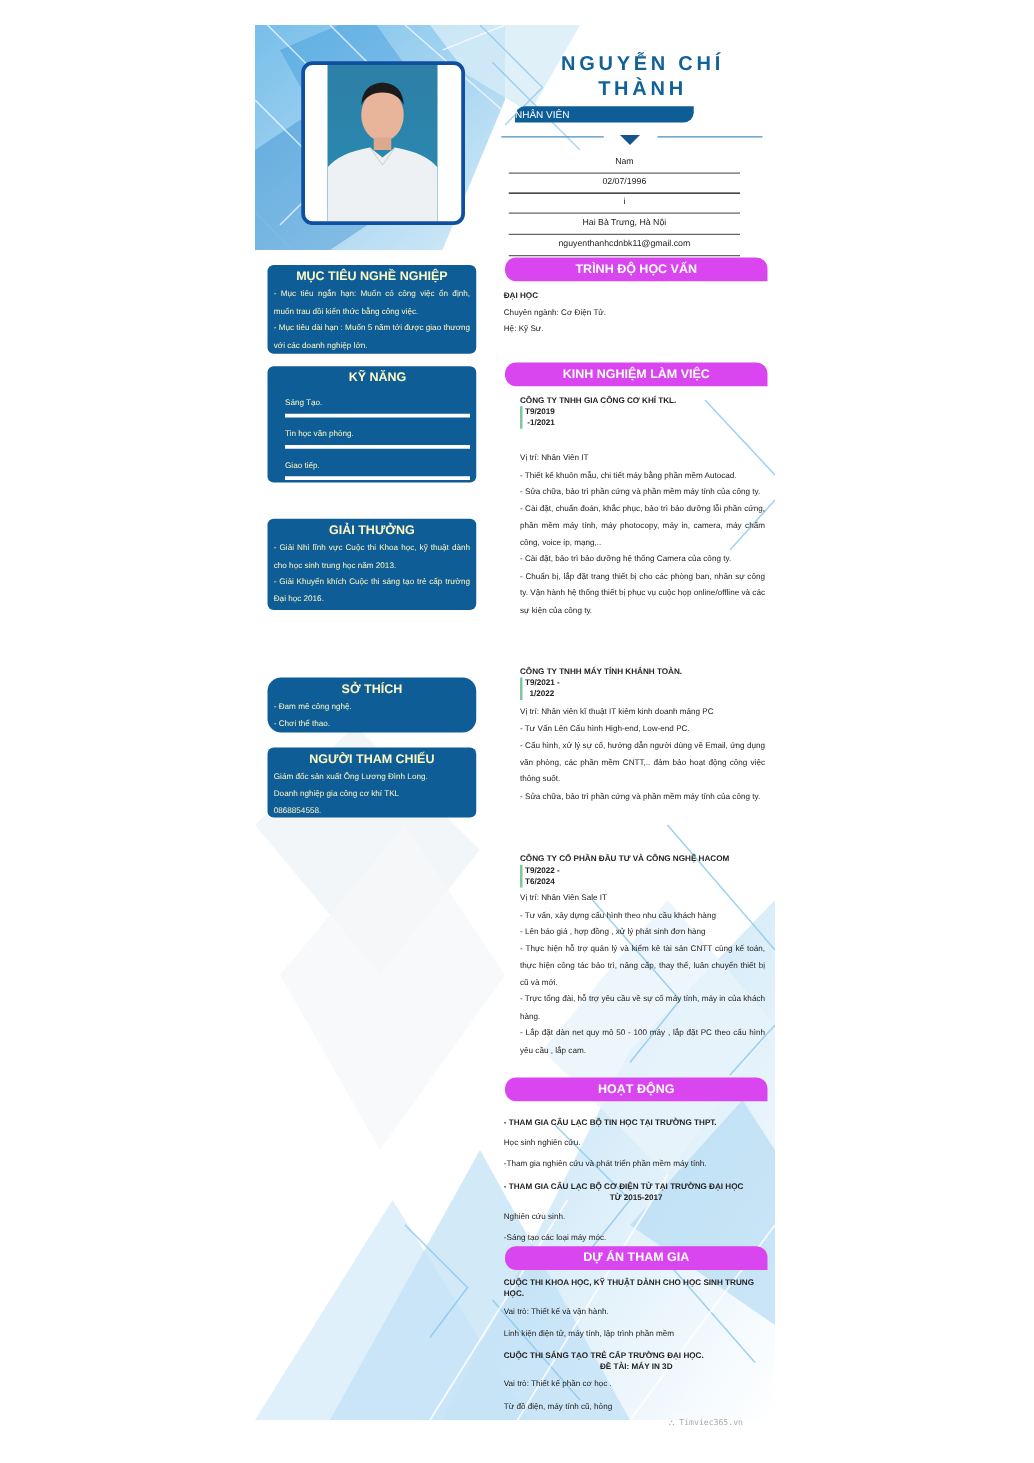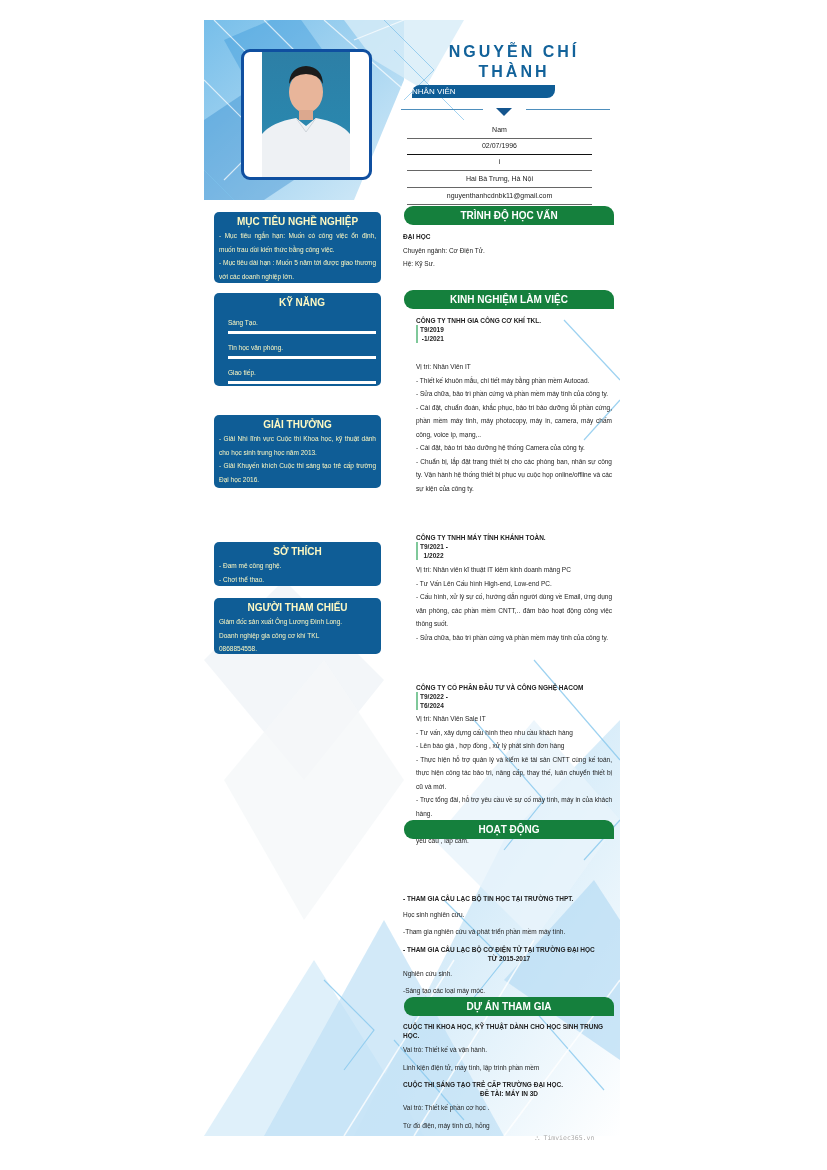--- a/index.html
+++ b/index.html
@@ -49,21 +49,21 @@
     position: absolute; left: 10px; width: 167px; background: #0f5d96; border-radius: 5px;
     color: #fef9c3; padding: 3px 5px 4px 5px;
   }
   .lbox h3 { font-size: 10px; text-align: center; font-weight: bold; line-height: 13px; margin-bottom: 1px; }
   .lbox p { font-size: 6.5px; line-height: 13.5px; text-align: justify; }
   .skill-label { font-size: 6.5px; line-height: 10px; margin-top: 9px; }
   .skill-bar { height: 3px; background: #fff; margin-top: 3px; }
 
   
   .rhead {
-    position: absolute; left: 200px; width: 210px; height: 19px; background: #15803d;
+    position: absolute; left: 200px; width: 210px; height: 19px; background: #d946ef;
     border-radius: 9px 9px 0 0; color: #fff; font-weight: bold; font-size: 10px;
     text-align: center; line-height: 19px;
   }
   .rhead.rnd { border-radius: 9px 9px 0 9px; }
 
   .rtext { position: absolute; left: 199px; width: 212px; font-size: 6.5px; color: #222; line-height: 13.5px; }
   .rtext .b { font-weight: bold; }
   .rtext p { text-align: justify; }
   .company { font-weight: bold; font-size: 6.5px; line-height: 9px; }
   .period {
@@ -178,21 +178,21 @@
     <div class="skill-bar"></div>
   </div>
 
   <div class="lbox" style="top:383px; height:73px;margin-top:12px;">
     <h3>GIẢI THƯỞNG</h3>
     <p>- Giải Nhì lĩnh vực Cuộc thi Khoa học, kỹ thuật dành cho học sinh trung học năm 2013.</p>
     <p>- Giải Khuyến khích Cuộc thi sáng tạo trẻ cấp trường Đại học 2016.</p>
   </div>
 
 
-  <div class="lbox" style="top:522px; height:44px;">
+  <div class="lbox" style="top:522px; height:44px;border-radius:11px;">
     <h3>SỞ THÍCH</h3>
     <p>- Đam mê công nghệ.</p>
     <p>- Chơi thể thao.</p>
   </div>
 
   <div class="lbox" style="top:578px; height:56px;">
     <h3>NGƯỜI THAM CHIẾU</h3>
     <p>Giám đốc sản xuất Ông Lương Đình Long.</p>
     <p>Doanh nghiệp gia công cơ khí TKL</p>
     <p>0868854558.</p>
@@ -243,21 +243,21 @@
     </div>
     <div style="height:2px;"></div>
     <div>Vị trí: Nhân Viên Sale IT</div>
     <p>- Tư vấn, xây dựng cấu hình theo nhu cầu  khách hàng</p>
     <p>- Lên báo giá , hợp đồng , xử lý phát sinh đơn hàng</p>
     <p>- Thực hiện hỗ trợ quản lý và kiểm kê tài sản CNTT cùng kế toán, thực hiện công tác bảo trì, nâng cấp, thay thế, luân chuyển thiết bị cũ và mới.</p>
     <p>- Trực tổng đài, hỗ trợ yêu cầu về sự cố máy tính, máy in của khách hàng.</p>
     <p>- Lắp đặt dàn net quy mô 50 - 100 máy , lắp đặt PC theo cấu hình yêu cầu , lắp cam.</p>
   </div>
 
-  <div class="rhead rnd" style="top:800px;">HOẠT ĐỘNG</div>
+  <div class="rhead rnd" style="top:842px;">HOẠT ĐỘNG</div>
   <div class="rtext" style="top:872px;">
     <div class="b">- THAM GIA CÂU LẠC BỘ TIN HỌC TẠI TRƯỜNG THPT.</div>
     <div style="margin-top:2px;">Học sinh nghiên cứu.</div>
     <div style="margin-top:4px;">-Tham gia nghiên cứu và phát triển phần mềm máy tính.</div>
     <div class="b" style="margin-top:6px; line-height:9px;">- THAM GIA CÂU LẠC BỘ CƠ ĐIỆN TỬ TẠI TRƯỜNG ĐẠI HỌC</div>
     <div class="b center" style="line-height:9px;">TỪ 2015-2017</div>
     <div style="margin-top:4px;">Nghiên cứu sinh.</div>
     <div style="margin-top:4px;">-Sáng tạo các loại máy móc.</div>
   </div>
 

